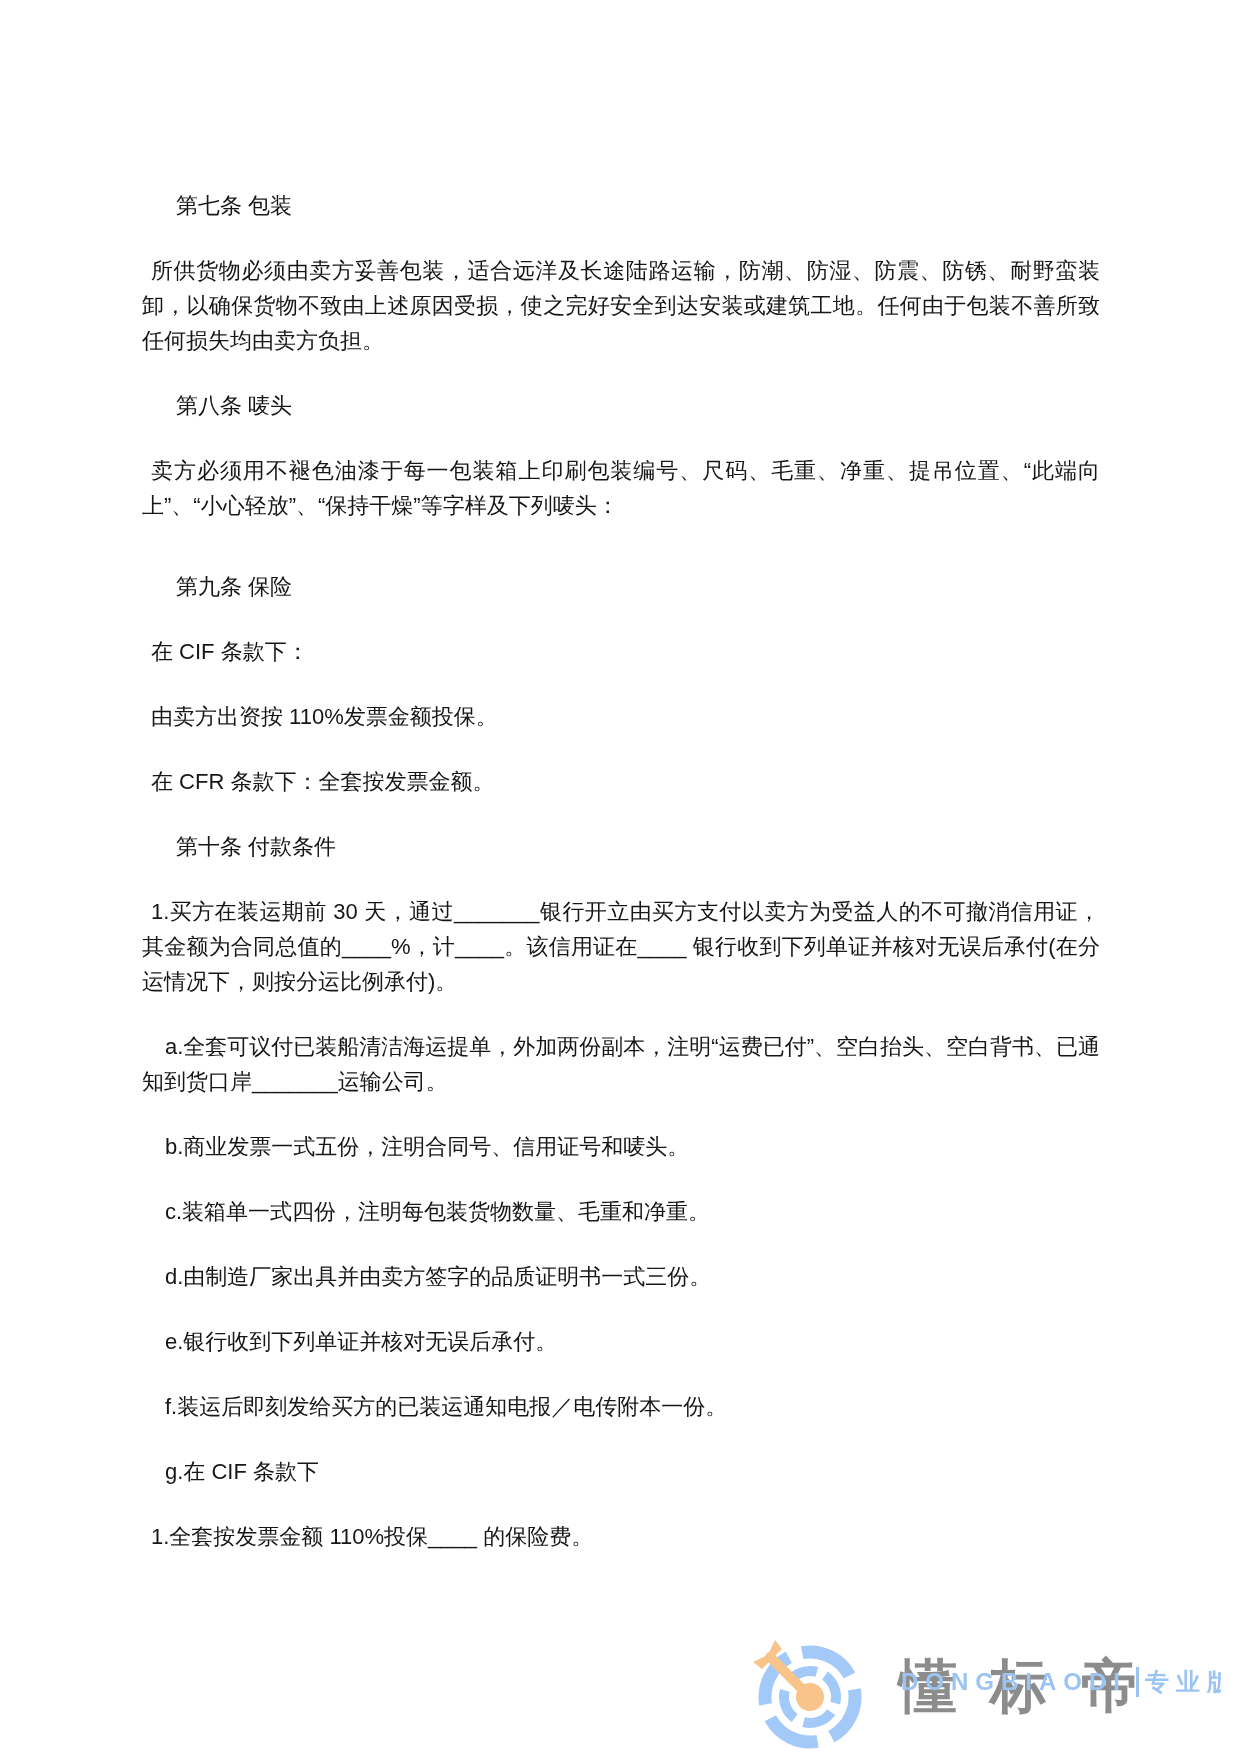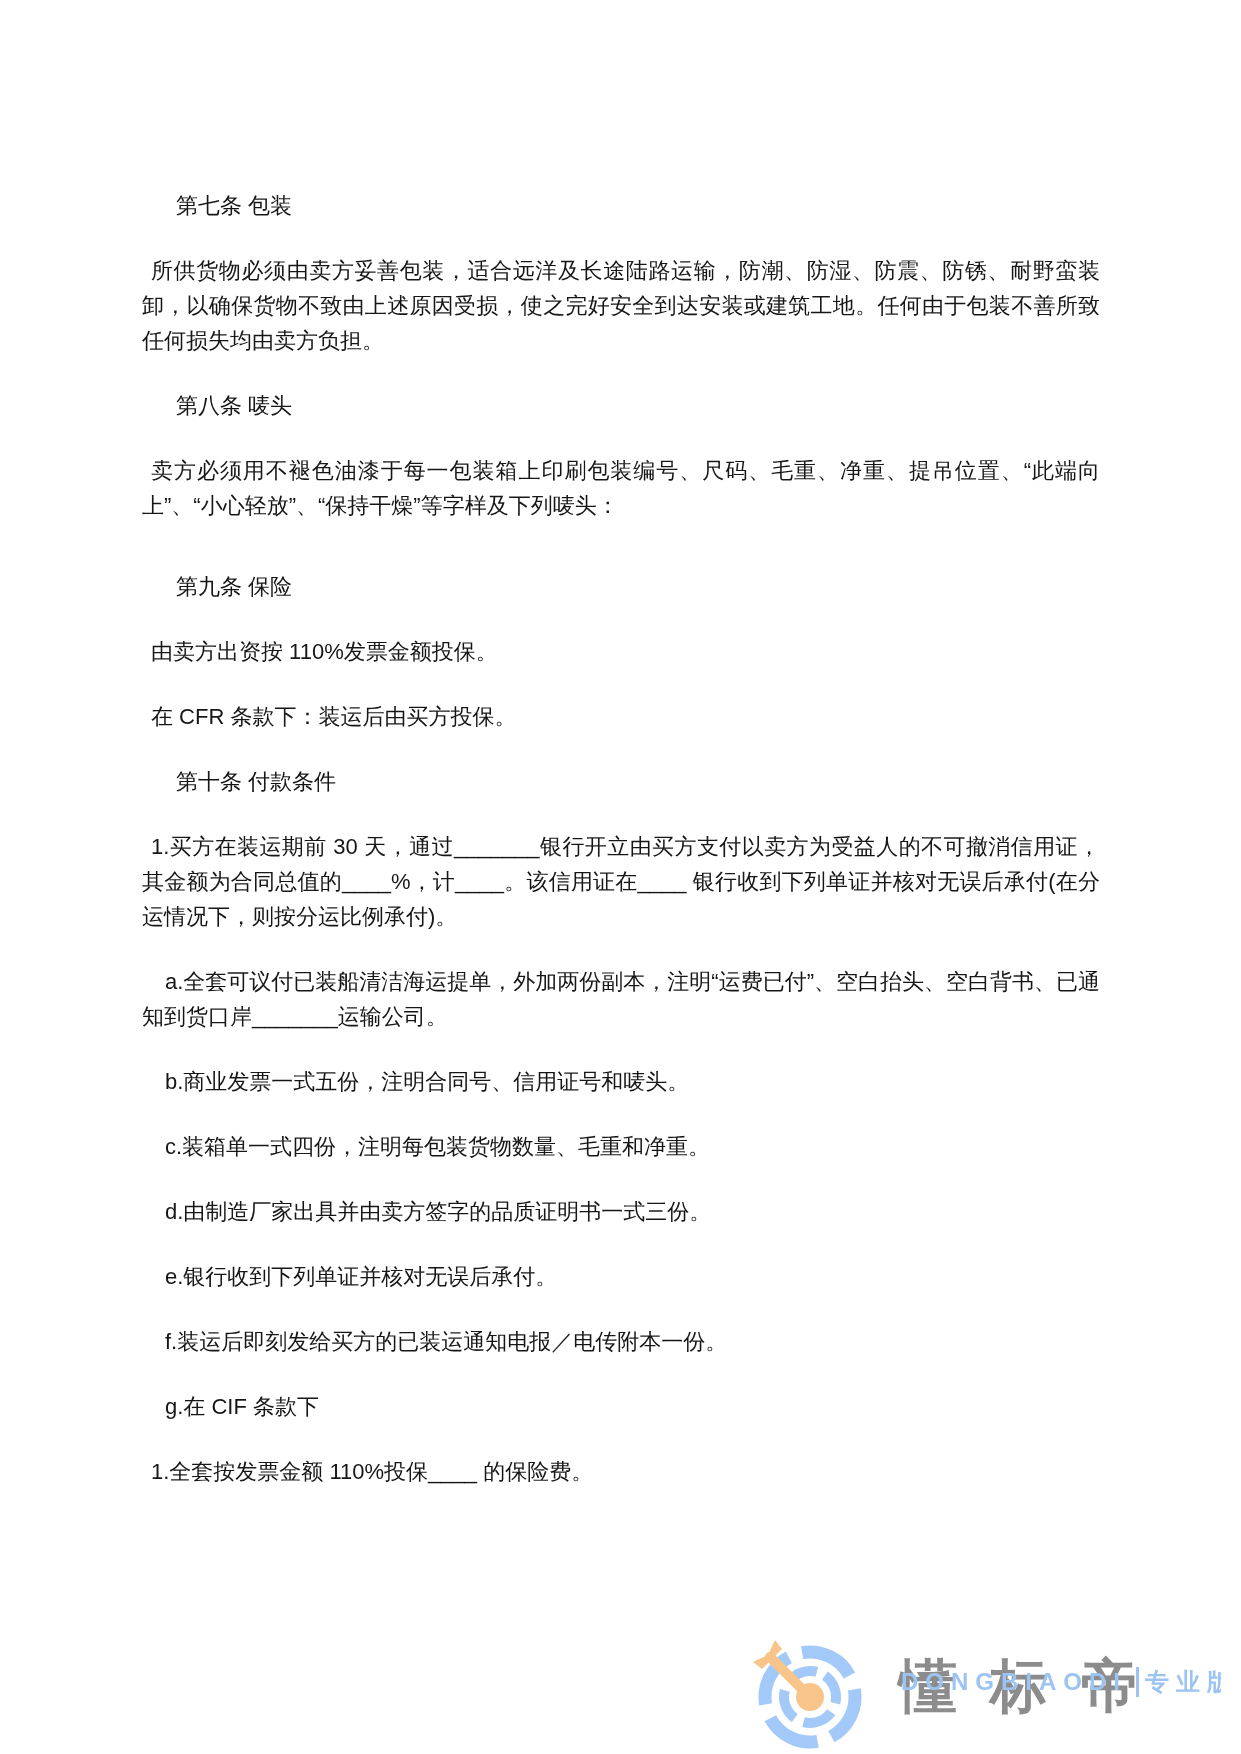--- a/index.html
+++ b/index.html
@@ -38,22 +38,23 @@
 <body>
 
 <div class="page">
 
   <div class="doc">
     <p class="blk h">第七条 包装</p>
     <p class="blk p">所供货物必须由卖方妥善包装，适合远洋及长途陆路运输，防潮、防湿、防震、防锈、耐野蛮装卸，以确保货物不致由上述原因受损，使之完好安全到达安装或建筑工地。任何由于包装不善所致任何损失均由卖方负担。</p>
     <p class="blk h">第八条 唛头</p>
     <p class="blk p">卖方必须用不褪色油漆于每一包装箱上印刷包装编号、尺码、毛重、净重、提吊位置、“此端向上”、“小心轻放”、“保持干燥”等字样及下列唛头：</p>
     <p class="blk h gap-before">第九条 保险</p>
+    <p class="blk p">在 CIF 条款下：</p>
     <p class="blk p">由卖方出资按 110%发票金额投保。</p>
-    <p class="blk p">在 CFR 条款下：装运后由买方投保。</p>
+    <p class="blk p">在 CFR 条款下：全套按发票金额。</p>
     <p class="blk h">第十条 付款条件</p>
     <p class="blk p">1.买方在装运期前 30 天，通过_______银行开立由买方支付以卖方为受益人的不可撤消信用证，其金额为合同总值的____%，计____。该信用证在____ 银行收到下列单证并核对无误后承付(在分运情况下，则按分运比例承付)。</p>
     <p class="blk item">a.全套可议付已装船清洁海运提单，外加两份副本，注明“运费已付”、空白抬头、空白背书、已通知到货口岸_______运输公司。</p>
     <p class="blk item">b.商业发票一式五份，注明合同号、信用证号和唛头。</p>
     <p class="blk item">c.装箱单一式四份，注明每包装货物数量、毛重和净重。</p>
     <p class="blk item">d.由制造厂家出具并由卖方签字的品质证明书一式三份。</p>
     <p class="blk item">e.银行收到下列单证并核对无误后承付。</p>
     <p class="blk item">f.装运后即刻发给买方的已装运通知电报／电传附本一份。</p>
     <p class="blk item">g.在 CIF 条款下</p>
     <p class="blk p">1.全套按发票金额 110%投保____ 的保险费。</p>

